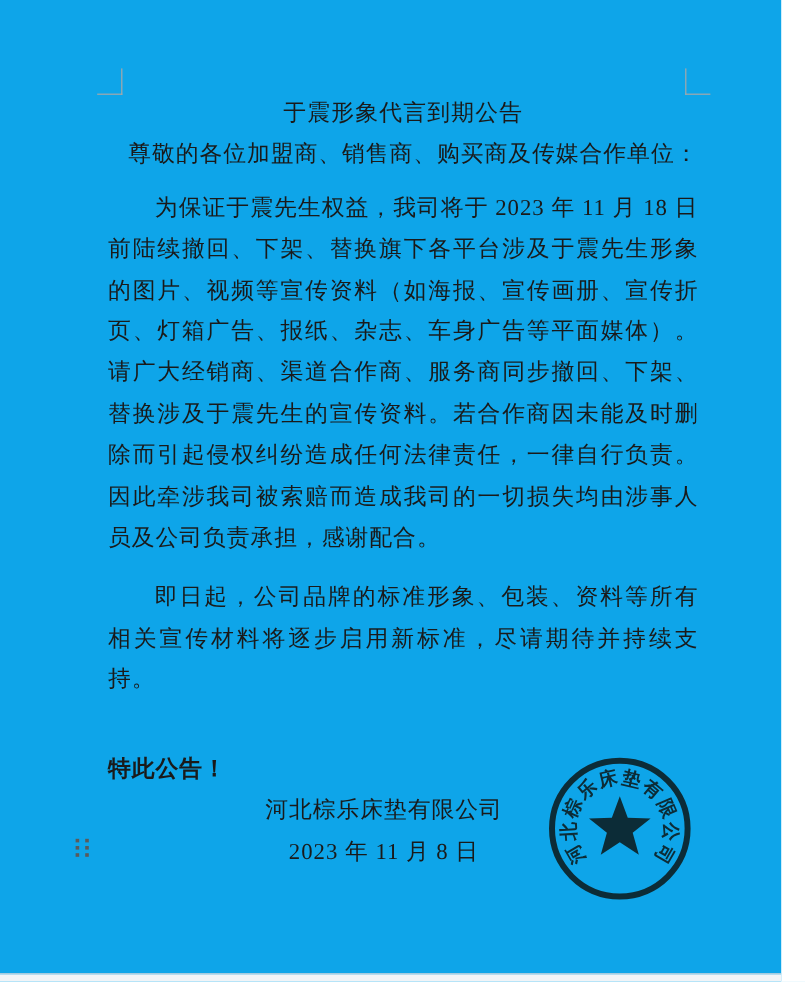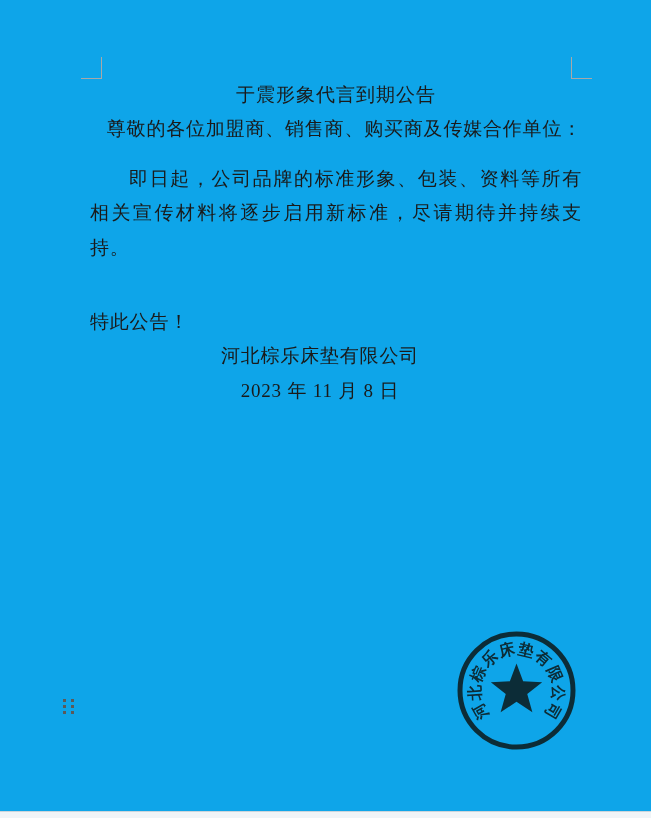--- a/index.html
+++ b/index.html
@@ -20,21 +20,21 @@
     position:absolute;left:90px;top:78px;width:492px;
     font-size:19px;line-height:34.4px;letter-spacing:0.8px;
     text-align:justify;
   }
   .content p{margin:0;}
   .doc-title{text-align:center;letter-spacing:1px;}
   .salutation{text-align:right;}
   .body-para{text-indent:39px;}
   .para-2{margin-top:10px !important;}
   .para-3{margin-top:15px !important;}
-  .closing{margin-top:40px !important;text-align:left;}
+  .closing{margin-top:40px !important;text-align:left;font-weight:bold;}
   .sig{ text-align:center;padding-right:32px; }
 
   
   .stamp{
     position:absolute;left:454px;top:628px;width:125px;height:125px;
     mix-blend-mode:multiply;opacity:0.92;pointer-events:none;
   }
 
   
   .dots{
@@ -52,20 +52,21 @@
 <body>
 
 <div class="page">
 
   <div class="crop crop-tl"></div>
   <div class="crop crop-tr"></div>
 
   <div class="content">
     <p class="doc-title">于震形象代言到期公告</p>
     <p class="salutation">尊敬的各位加盟商、销售商、购买商及传媒合作单位：</p>
+    <p class="body-para para-2">为保证于震先生权益，我司将于 2023 年 11 月 18 日前陆续撤回、下架、替换旗下各平台涉及于震先生形象的图片、视频等宣传资料（如海报、宣传画册、宣传折页、灯箱广告、报纸、杂志、车身广告等平面媒体）。请广大经销商、渠道合作商、服务商同步撤回、下架、替换涉及于震先生的宣传资料。若合作商因未能及时删除而引起侵权纠纷造成任何法律责任，一律自行负责。因此牵涉我司被索赔而造成我司的一切损失均由涉事人员及公司负责承担，感谢配合。</p>
     <p class="body-para para-3">即日起，公司品牌的标准形象、包装、资料等所有相关宣传材料将逐步启用新标准，尽请期待并持续支持。</p>
     <p class="closing">特此公告！</p>
     <p class="sig">河北棕乐床垫有限公司</p>
     <p class="sig">2023 年 11 月 8 日</p>
   </div>
 
   <svg class="stamp" viewBox="-62.5 -62.5 125 125" xmlns="http://www.w3.org/2000/svg">
     <circle id="stamp-ring" cx="0" cy="0" r="56.5" fill="none" stroke-width="5" stroke="#cf342b"></circle>
     <path id="stamp-star" d="M0,-27 L6.64,-9.14 L25.68,-8.34 L10.75,3.49 L15.87,21.84 L0,11.3 L-15.87,21.84 L-10.75,3.49 L-25.68,-8.34 L-6.64,-9.14 Z" fill="#cf342b"></path>
     <g id="stamp-arc-text">

